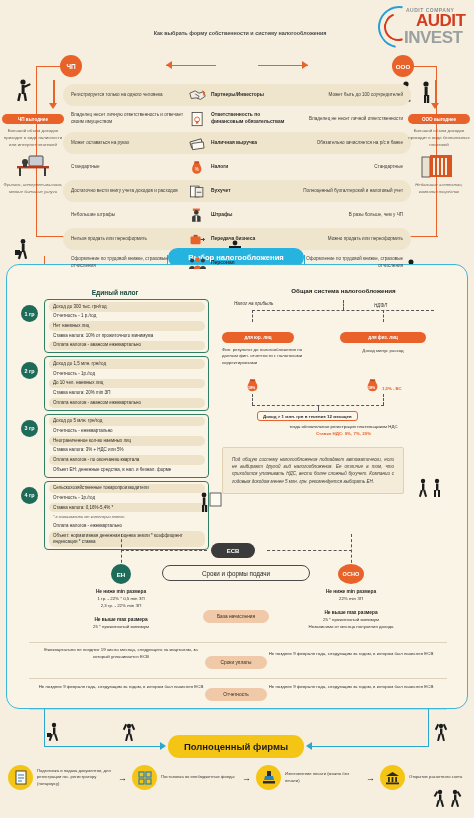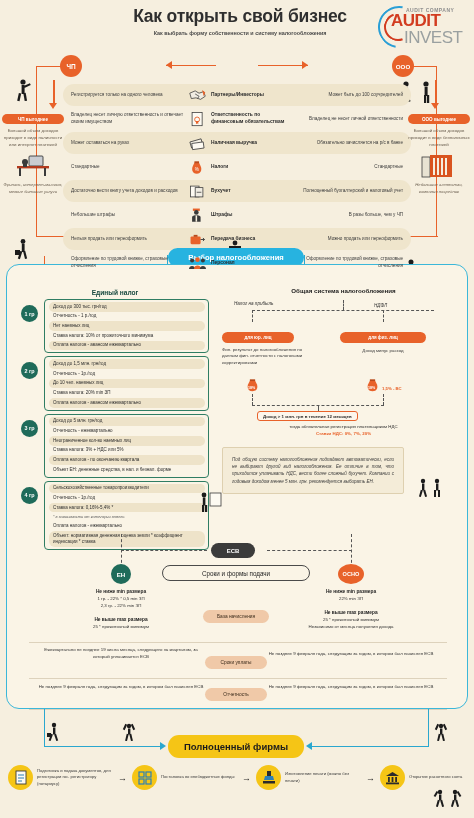--- a/index.html
+++ b/index.html
@@ -18,22 +18,22 @@
     position: absolute; left: 110px; top: 6px; width: 260px;
     text-align: center; font-size: 17.5px; font-weight: 700; color: #2f2f2f;
     letter-spacing: -0.2px;
   }
   .subtitle {
     position: absolute; left: 108px; top: 30px; width: 264px;
     text-align: center; font-size: 5.4px; font-weight: 700; color: #4a4a4a;
   }
   .logo { position: absolute; right: 4px; top: 2px; width: 94px; height: 48px; }
   .logo .lg-top { position:absolute; left: 30px; top: 5px; font-size: 5px; font-weight:700; color:#8f8f8f; letter-spacing:0.5px; }
-  .logo .lg-audit { position:absolute; left: 15px; top: 9px; font-size: 17px; font-weight: 700; color:#d23c20; letter-spacing: -0.5px; }
-  .logo .lg-invest { position:absolute; left: 28px; top: 26px; font-size: 17px; font-weight: 400; color:#9aa0a0; letter-spacing:-0.5px; }
+  .logo .lg-audit { position:absolute; left: 40px; top: 9px; font-size: 17px; font-weight: 700; color:#d23c20; letter-spacing: -0.5px; }
+  .logo .lg-invest { position:absolute; left: 28px; top: 26px; font-size: 17px; font-weight: 700; color:#9aa0a0; letter-spacing:-0.5px; }
   .logo .arc1 { position:absolute; left:2px; top:4px; width:42px; height:42px; border:2.5px solid #2a9fd6; border-radius:50%; border-right-color:transparent; border-bottom-color:transparent; transform:rotate(-35deg); }
   .logo .arc2 { position:absolute; left:8px; top:11px; width:28px; height:28px; border:2.5px solid #d23c20; border-radius:50%; border-right-color:transparent; border-top-color:transparent; transform:rotate(25deg); }
 
   
   .pill {
     position: absolute; display:flex; align-items:center; justify-content:center;
     color:#fff; font-weight:700; text-align:center;
   }
   .pill-orange { background:#e8622a; border-radius:12px; }
   .pill-blue { background:#27b3e0; border-radius:12px; }
@@ -119,21 +119,20 @@
   .ln-blue { position:absolute; background:#2aa7cf; }
   .arrowhead { position:absolute; width:0; height:0; }
   .fig { position:absolute; }
 </style>
 </head>
 <body>
 
 <div class="page">
 
   <div class="header">
-    <div class="title">Как открыть свой бизнес</div>
     <div class="subtitle">Как выбрать форму собственности и систему налогообложения</div>
     <div class="logo">
       <div class="arc1"></div>
       <div class="arc2"></div>
       <div class="lg-top">AUDIT COMPANY</div>
       <div class="lg-audit">AUDIT</div>
       <div class="lg-invest">INVEST</div>
     </div>
   </div>
 

